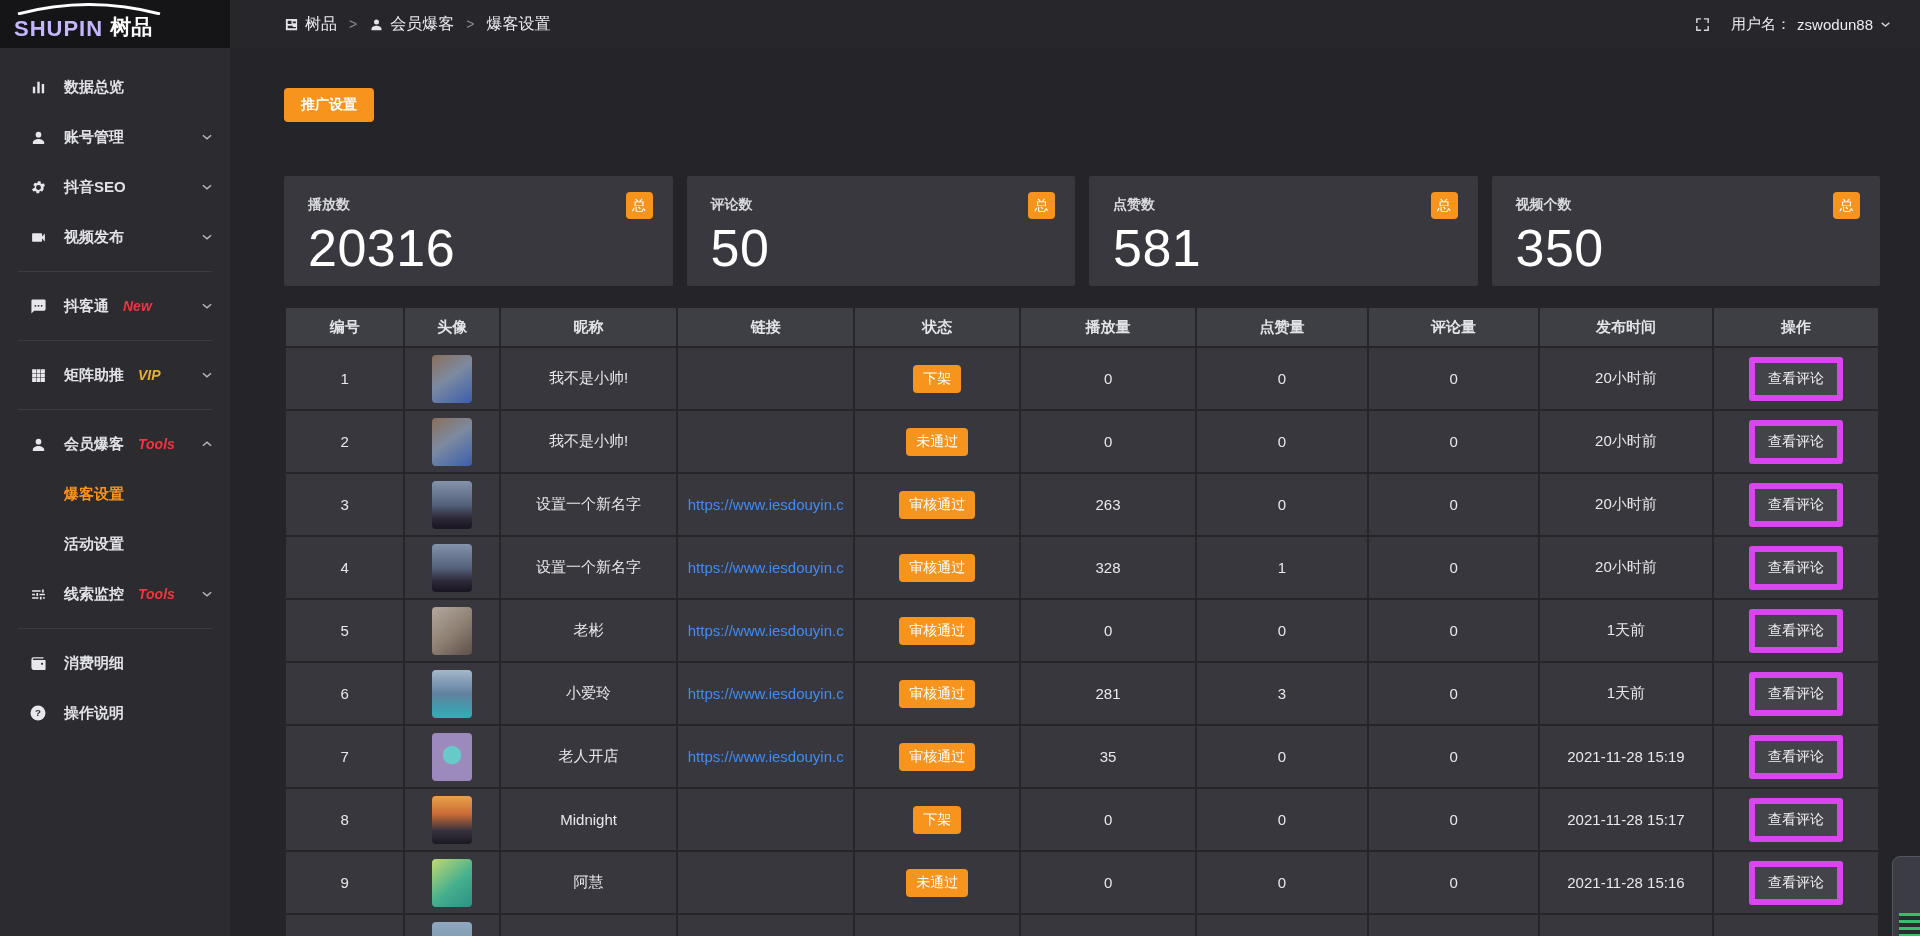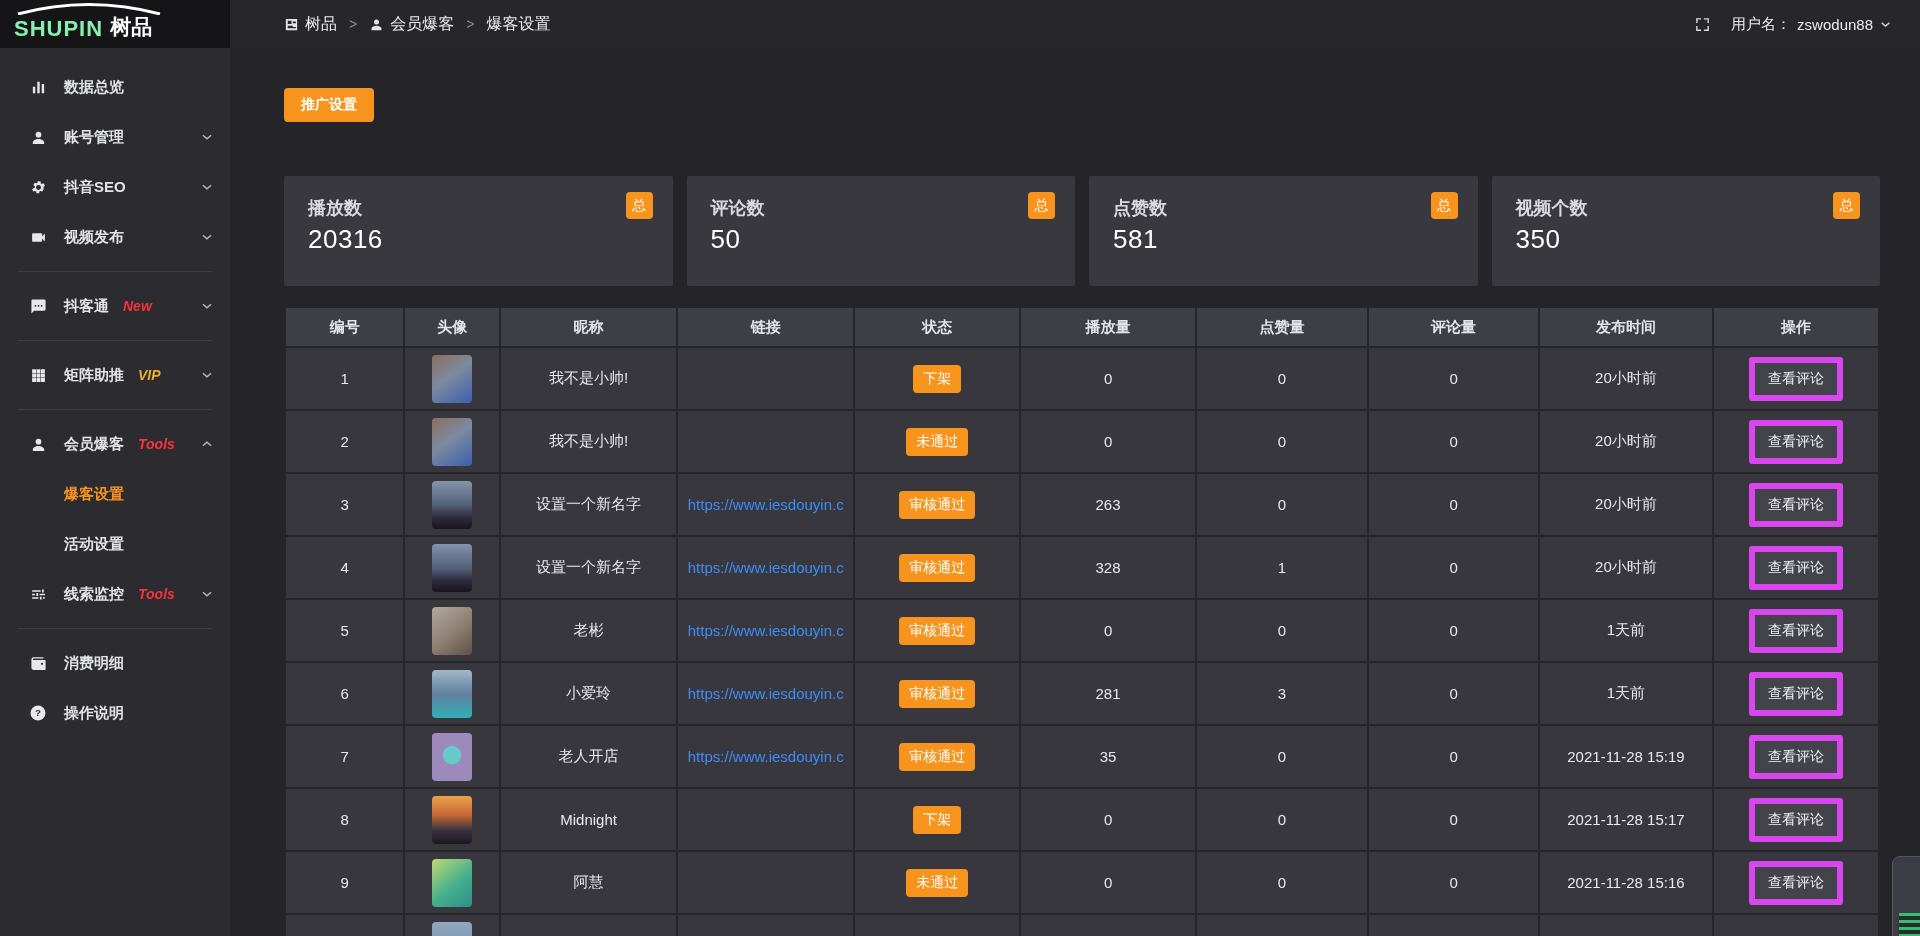--- a/index.html
+++ b/index.html
@@ -14,21 +14,21 @@
   .crumb-sep { color:#8d8d95; margin:0 12px; font-size:14px; }
   .crumb svg { display:block; }
   .topbar-right { display:flex; align-items:center; gap:20px; margin-right:28px; }
   .fs-icon { color:#d9d9de; display:flex; cursor:pointer; }
   .user-box { display:flex; align-items:center; gap:6px; font-size:15px; cursor:pointer; }
 
   
   .logo { position:absolute; left:0; top:0; width:230px; height:48px; background:#151518;
     display:flex; align-items:center; padding-left:14px; }
   .logo-arc { position:absolute; left:14px; top:3px; }
-  .logo-en { color:#86efac; font-size:22px; font-weight:800; letter-spacing:1px; margin-top:10px; }
+  .logo-en { color:#c4b5fd; font-size:22px; font-weight:800; letter-spacing:1px; margin-top:10px; }
   .logo-cn { color:#fff; font-size:21px; font-weight:800; margin-left:7px; margin-top:6px; }
 
   
   .sidebar { position:absolute; left:0; top:48px; bottom:0; width:230px; background:#2b2b30;
     color:#e2e3e7; padding-top:14px; }
   .side-item { height:50px; display:flex; align-items:center; padding:0 14px 0 28px;
     font-size:15px; font-weight:600; cursor:pointer; position:relative; }
   .s-icon { width:20px; display:flex; justify-content:center; color:#e8e8ec; }
   .s-label { margin-left:16px; }
   .s-tag { margin-left:14px; font-size:14px; font-weight:700; font-style:italic; }
@@ -40,22 +40,22 @@
 
   
   .main { position:absolute; left:230px; top:48px; right:0; bottom:0; overflow:hidden; }
   .promo-btn { margin:40px 0 0 54px; background:#f7941e; color:#fff; border:none;
     font-size:14px; font-weight:600; padding:8px 17px; border-radius:4px; cursor:pointer;
     font-family:inherit; }
 
   .stats { display:flex; gap:14px; margin:54px 40px 0 54px; }
   .stat-card { flex:1; height:110px; background:#38383e; border-radius:2px; position:relative;
     padding:20px 24px; }
-  .stat-label { color:#d9dade; font-size:18px; font-weight:600; }
-  .stat-value { color:#fff; font-size:26px; font-weight:500; margin-top:4px; letter-spacing:.5px; }
+  .stat-label { color:#d9dade; font-size:14px; font-weight:600; }
+  .stat-value { color:#fff; font-size:52px; font-weight:500; margin-top:4px; letter-spacing:.5px; }
   .stat-badge { position:absolute; top:16px; right:20px; width:27px; height:27px;
     background:#f7941e; color:#fff; font-size:14px; border-radius:4px;
     display:flex; align-items:center; justify-content:center; }
 
   
   .tbl-wrap { margin:20px 40px 0 54px; }
   table { width:100%; border-collapse:separate; border-spacing:0; table-layout:fixed; }
   th { background:#3e3e45; color:#e3e4e8; font-size:15px; font-weight:700; height:42px; }
   td { background:#37373d; color:#e8e9ec; font-size:15px; font-weight:500; height:63px;
     text-align:center; vertical-align:middle; overflow:hidden; white-space:nowrap; }

